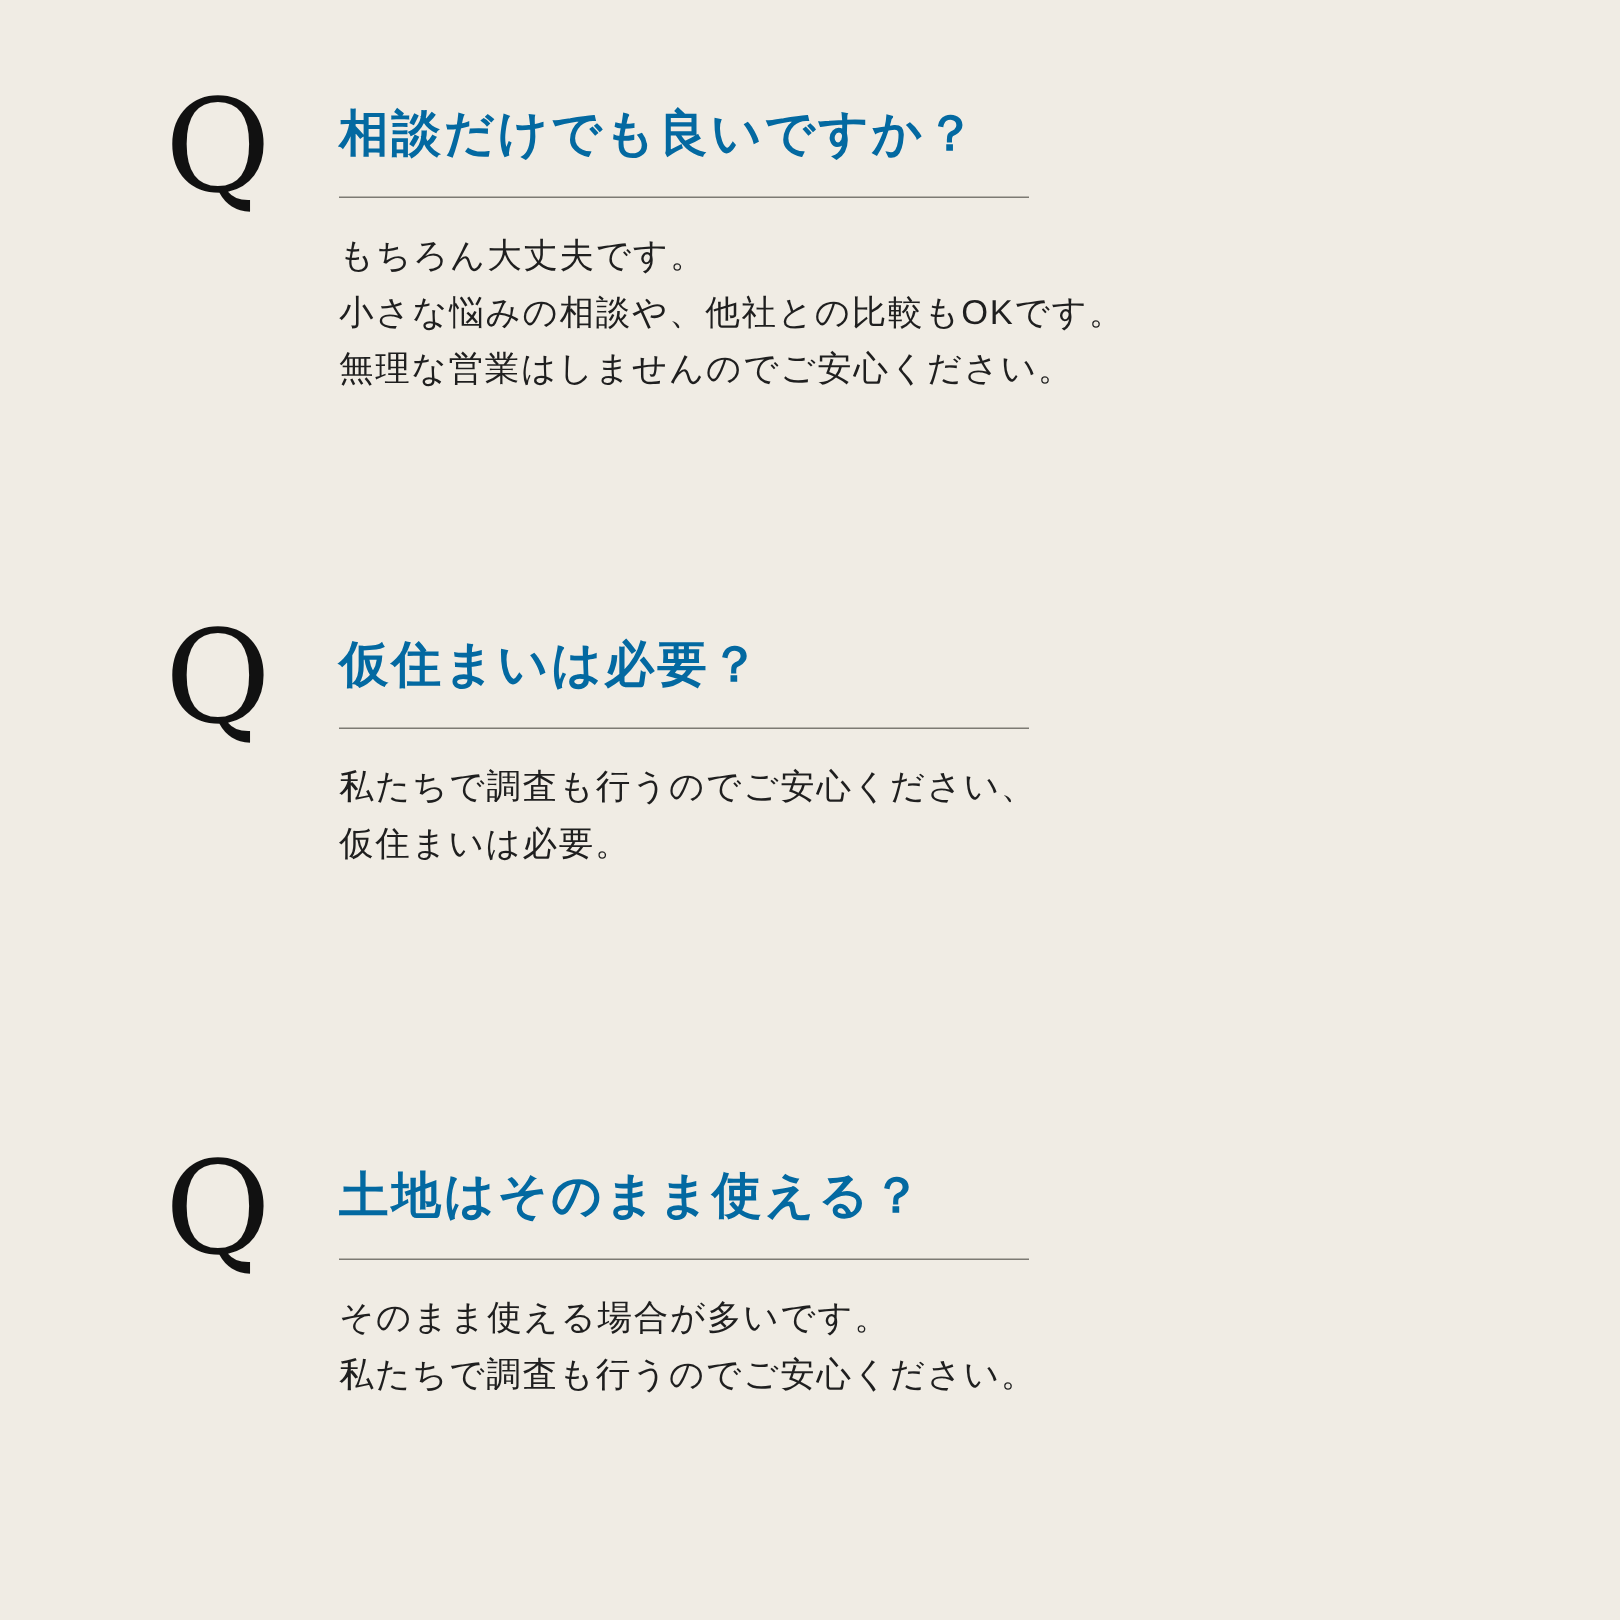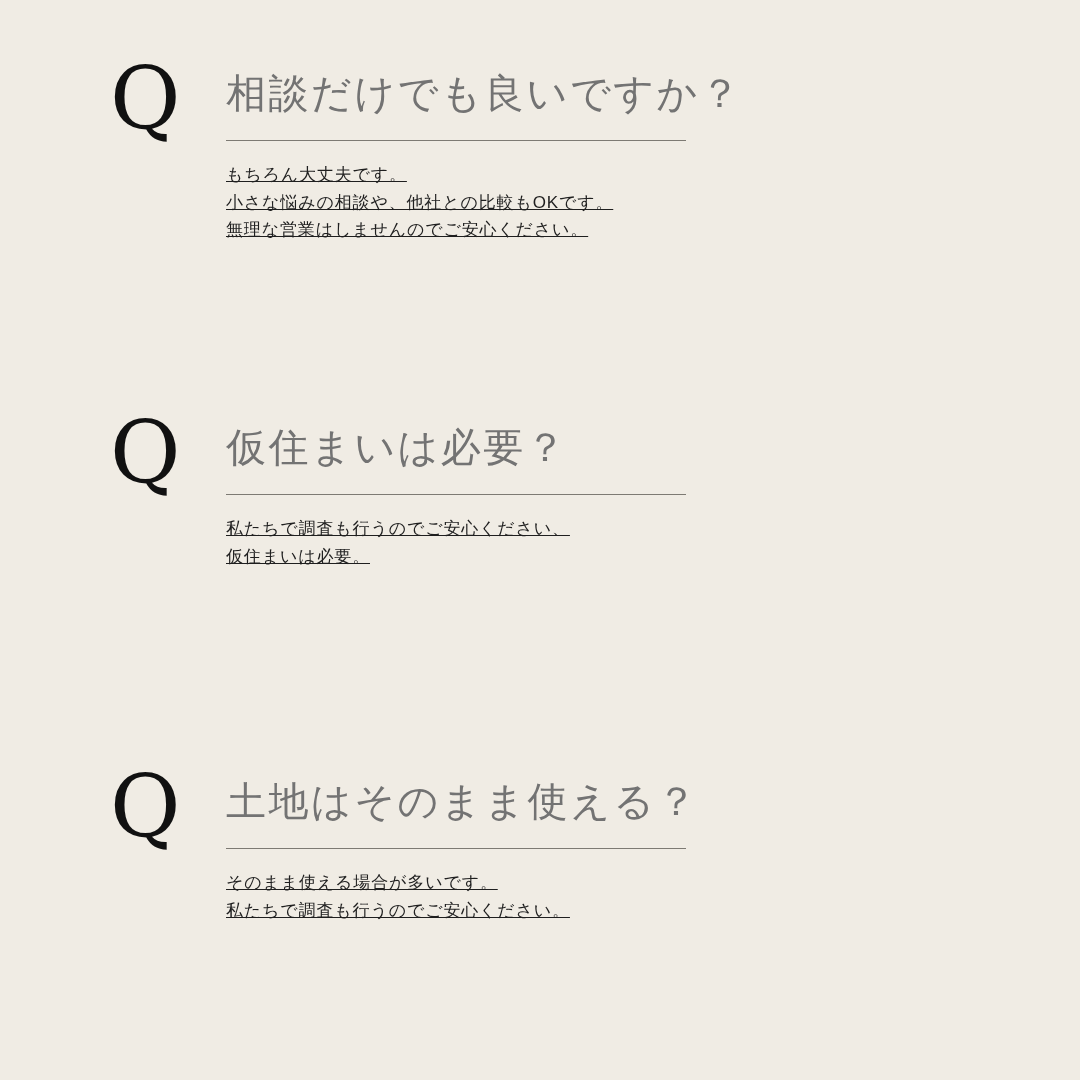--- a/index.html
+++ b/index.html
@@ -48,44 +48,43 @@
     font-weight: 400;
     color: #111111;
     letter-spacing: 0;
   }
 
   .faq-body {
     margin-left: 116px;
   }
 
   .question {
-    font-size: 40px;
+    font-size: 33px;
     line-height: 1.25;
     letter-spacing: 0.06em;
-    font-weight: 400;
-    color: #737373;
+    font-weight: 700;
+    color: #0369a1;
     margin: 0;
     padding-top: 10px;
     white-space: nowrap;
   }
 
   .divider {
     margin-top: 22px;
     border-top: 1px solid #7d7a73;
     width: 460px;
     height: 0;
   }
 
   .answer {
     margin-top: 20px;
-    font-size: 17px;
+    font-size: 23px;
     line-height: 1.62;
     letter-spacing: 0.05em;
     color: #1f1f1f;
-    text-decoration: underline;
   }
   .answer-line {
     display: block;
     white-space: nowrap;
   }
 </style>
 </head>
 <body>
 
 <div class="page">

